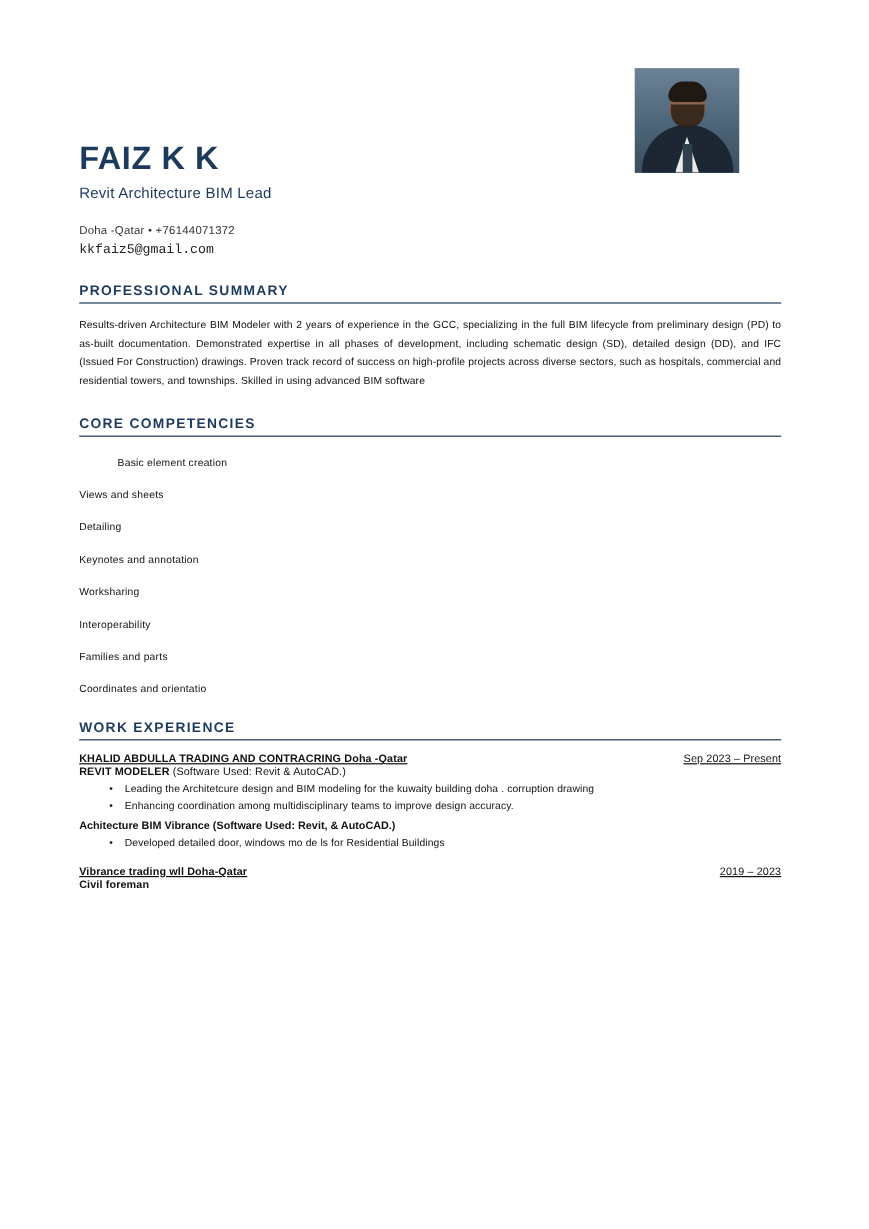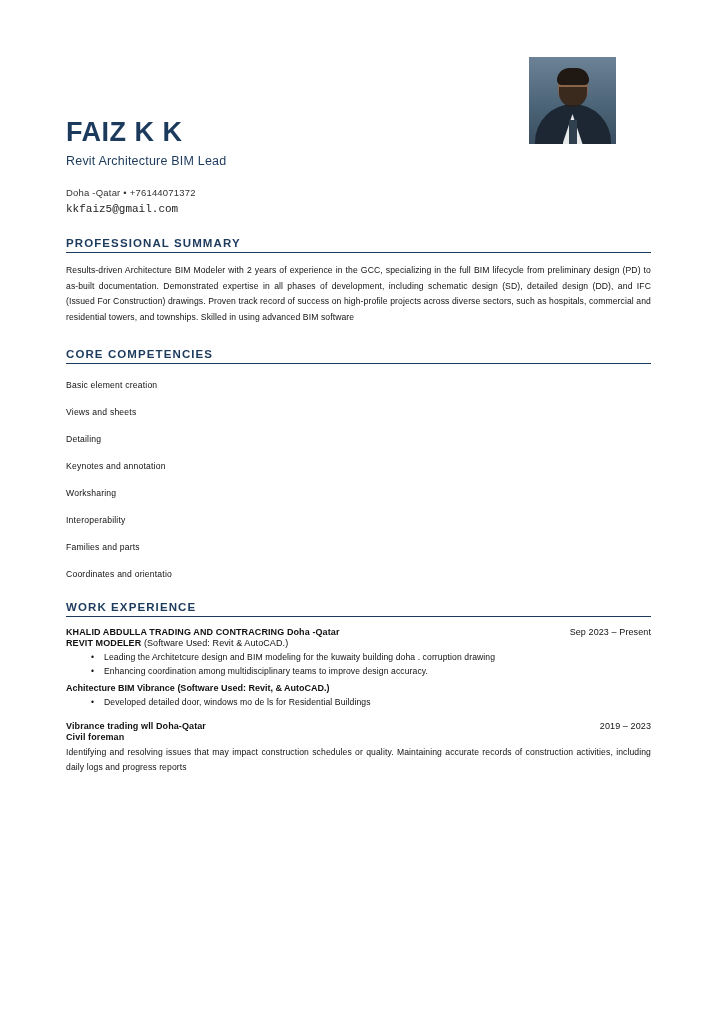--- a/index.html
+++ b/index.html
@@ -165,29 +165,31 @@
   }
   .competency-list li {
     font-size: 8.6px;
     color: #111111;
     padding: 0;
     margin-bottom: 17px;
     letter-spacing: .2px;
   }
   .competency-list li:first-child {
     margin-top: 16px;
+    margin-left: 32px;
   }
 
   .exp-block {
     margin-bottom: 2px;
   }
   .exp-row {
     display: flex;
     justify-content: space-between;
     align-items: baseline;
+    text-decoration: underline;
   }
   .exp-company {
     font-size: 9px;
     font-weight: bold;
     color: #111111;
     letter-spacing: .1px;
   }
   .exp-date {
     font-size: 9px;
     color: #111111;
@@ -310,20 +312,19 @@
         </div>
 
         <div class="exp-block exp-gap">
           <div class="exp-row">
             <span class="exp-company">Vibrance trading wll Doha-Qatar</span>
             <span class="exp-date">2019 –  2023</span>
           </div>
           <div class="exp-role">
             <span>Civil foreman</span>
           </div>
-          <div class="exp-desc"> Identifying and resolving issues that may impact construction schedules or quality. Maintaining accurate records of construction activities, including daily logs and progress reports</div>
         </div>
 
       </div>
     </div>
 
   </div>
 </div>
 
 </body></html>

